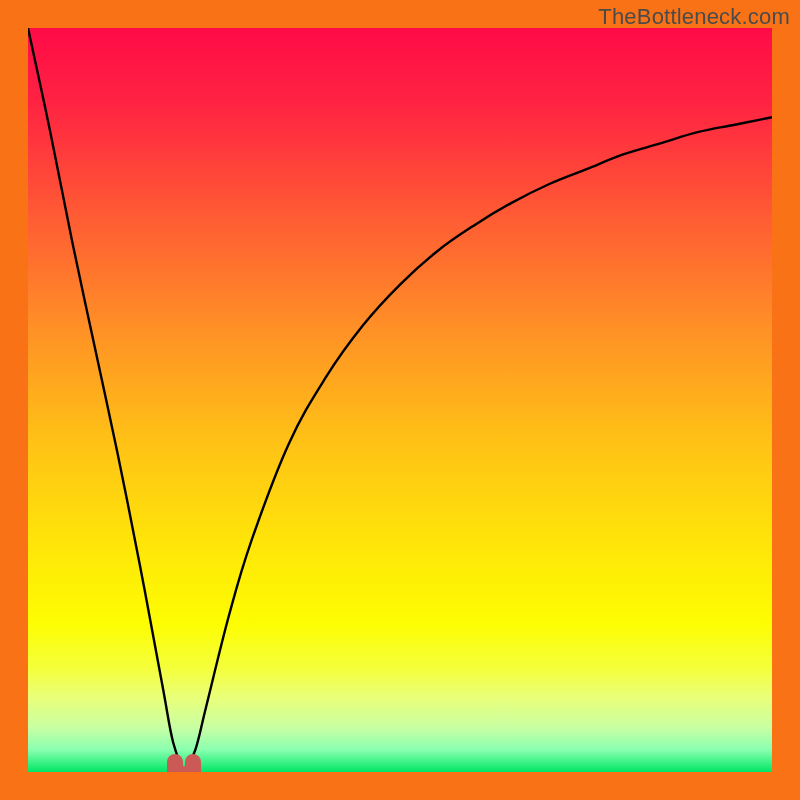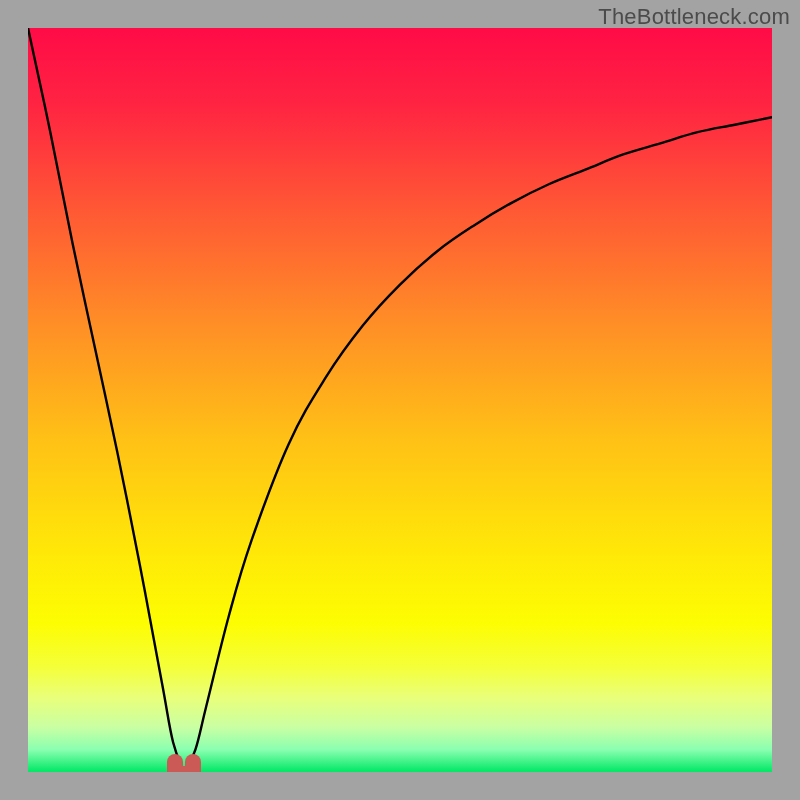--- a/index.html
+++ b/index.html
@@ -8,21 +8,21 @@
     width: 800px;
     height: 800px;
     overflow: hidden;
     background: #000;
     font-family: Arial, Helvetica, sans-serif;
   }
   .frame {
     position: relative;
     width: 800px;
     height: 800px;
-    background: #a3a3a3;
+    background: #f97316;
   }
   .plot-area {
     position: absolute;
     left: 28px;
     top: 28px;
     width: 744px;
     height: 744px;
     overflow: hidden;
   }
   .gradient-bg {

